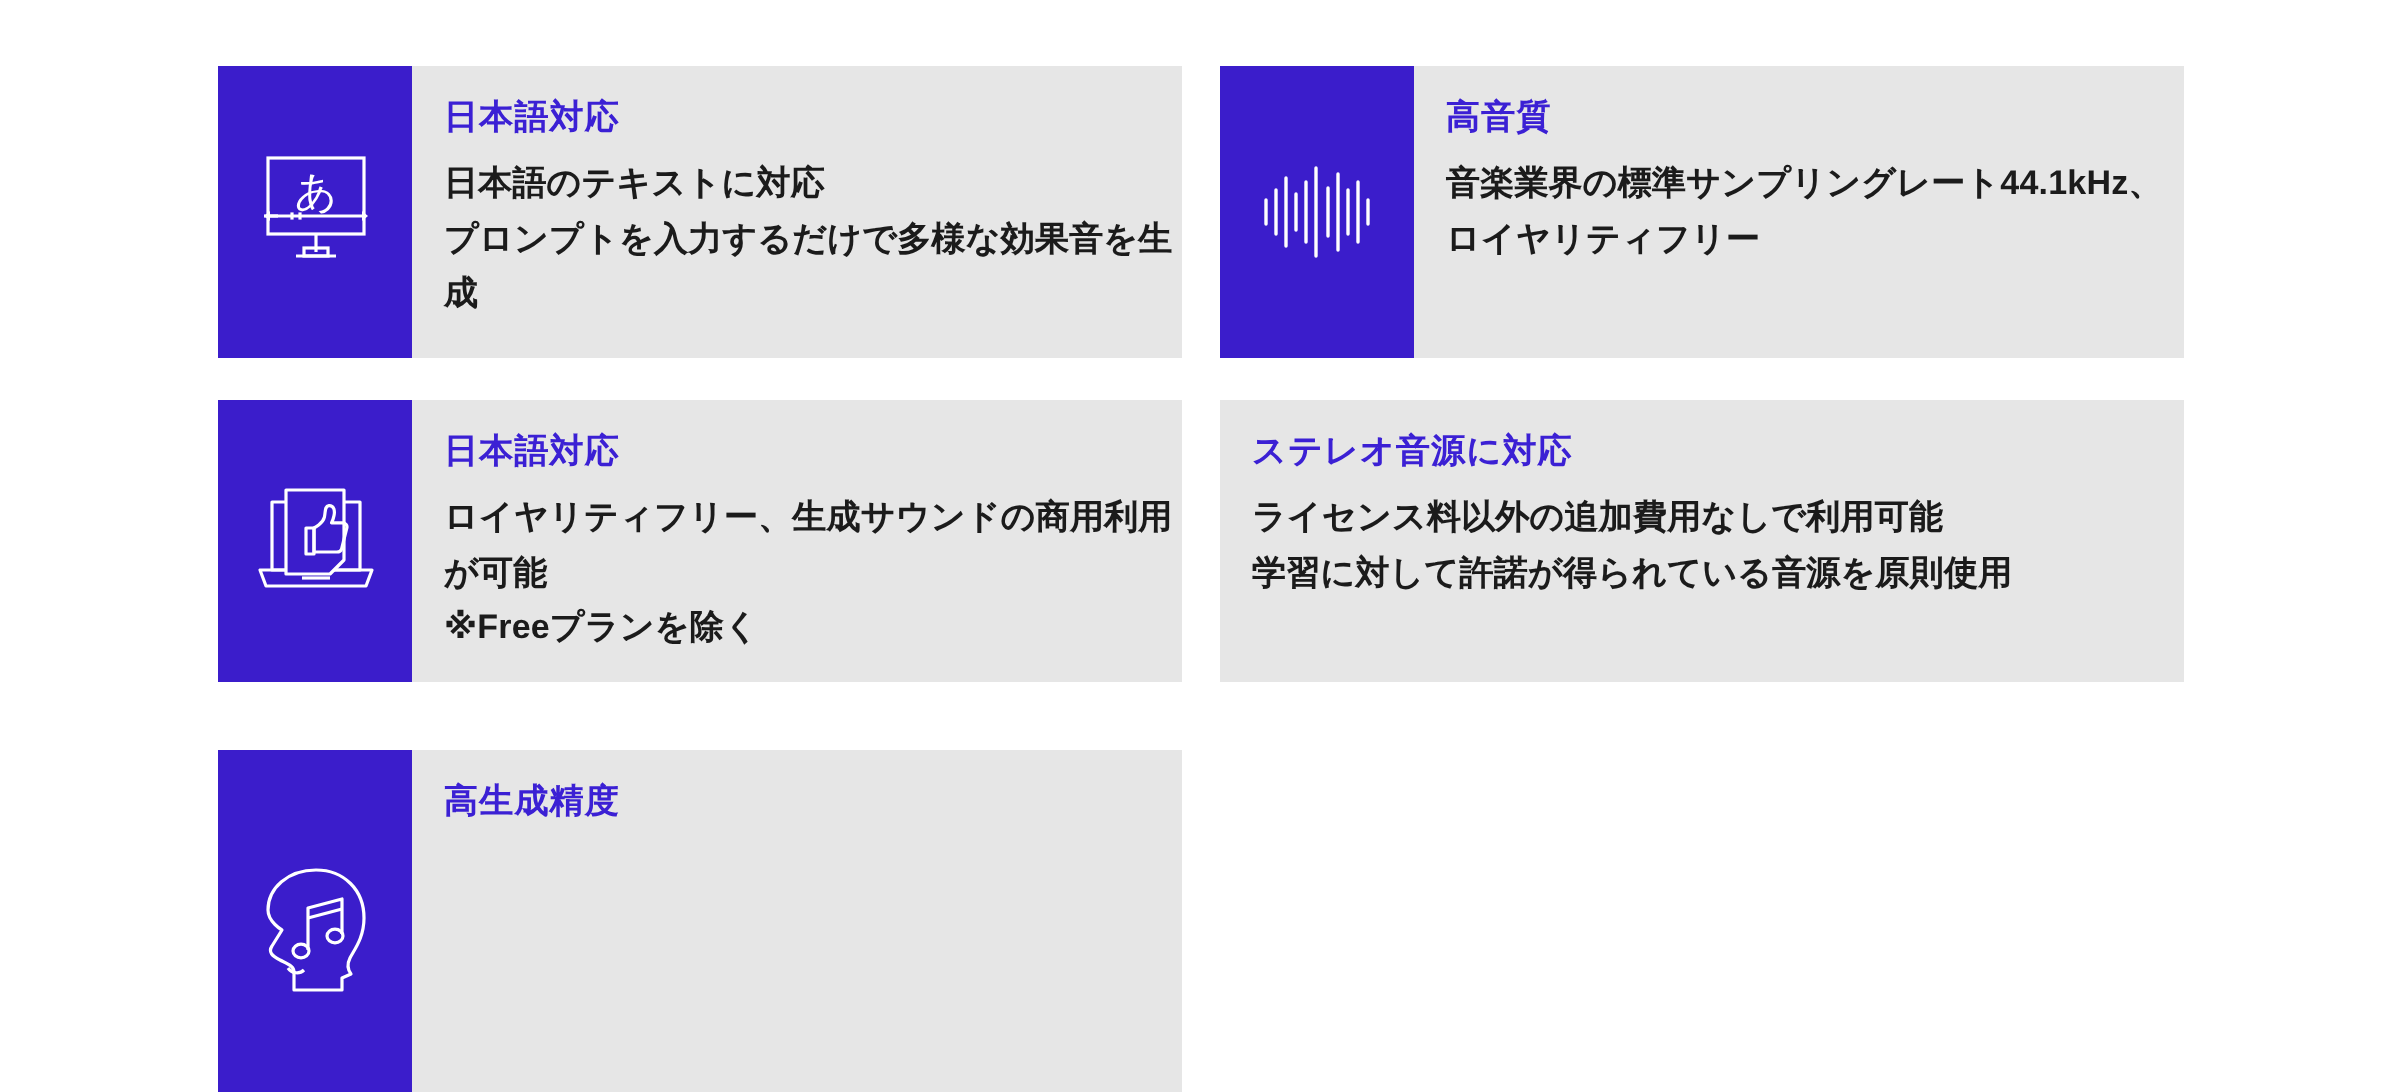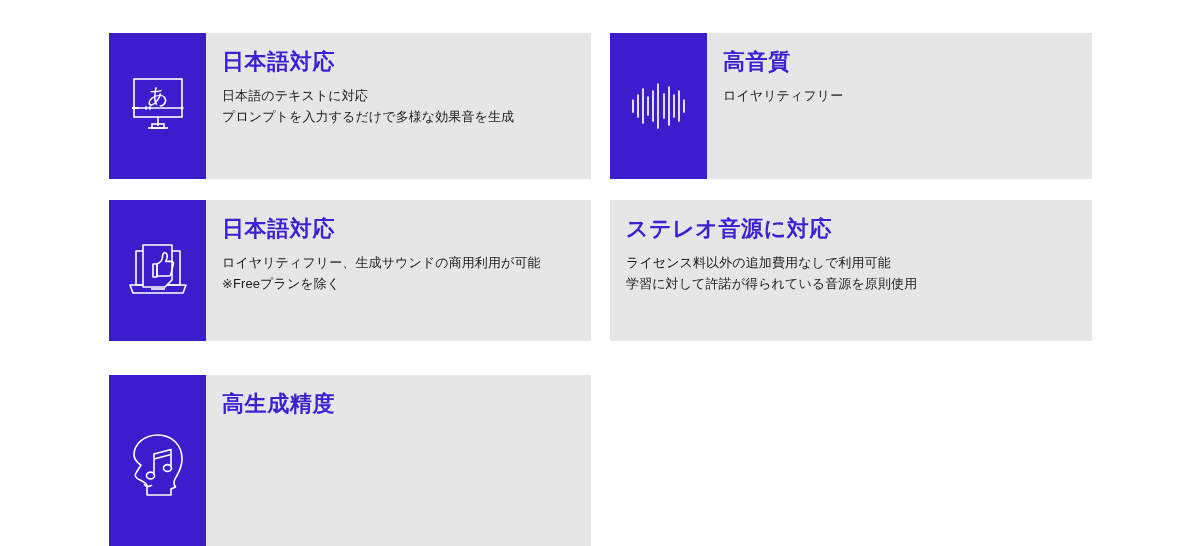--- a/index.html
+++ b/index.html
@@ -51,33 +51,34 @@
   }
 
   .card-body {
     flex: 1 1 auto;
     padding: 15px 0 0 16px;
     box-sizing: border-box;
   }
 
   .card-title {
     color: #3b20d4;
-    font-size: 22px;
+    font-size: 17px;
     font-weight: bold;
     letter-spacing: 0.6px;
     line-height: 1.25;
     margin: 0 0 9px 0;
   }
 
   .card-desc {
     color: #1b1b1b;
-    font-size: 13px;
+    font-size: 17px;
     line-height: 1.62;
     margin: 0;
     letter-spacing: 0.1px;
+    font-weight: bold;
   }
 
   .card-desc span {
     display: block;
   }
 </style>
 </head>
 <body>
 
 <div class="feature-grid">
@@ -123,20 +124,21 @@
           <line x1="41" y1="12" x2="41" y2="50"></line>
           <line x1="46" y1="20" x2="46" y2="42"></line>
           <line x1="51" y1="16" x2="51" y2="46"></line>
           <line x1="56" y1="25" x2="56" y2="37"></line>
         </svg>
       </span>
     </div>
     <div class="card-body">
       <h3 class="card-title">高音質</h3>
       <p class="card-desc">
+        <span>音楽業界の標準サンプリングレート44.1kHz、</span>
         <span>ロイヤリティフリー</span>
       </p>
     </div>
   </div>
 
   <div class="feature-card col-left row-2">
     <div class="icon-panel">
       <span>
         <svg width="66" height="64" viewBox="0 0 66 64" fill="none" stroke="#ffffff" stroke-width="1.6" stroke-linejoin="round">
           <path d="M11 12 H55 V46 H11 Z"></path>

